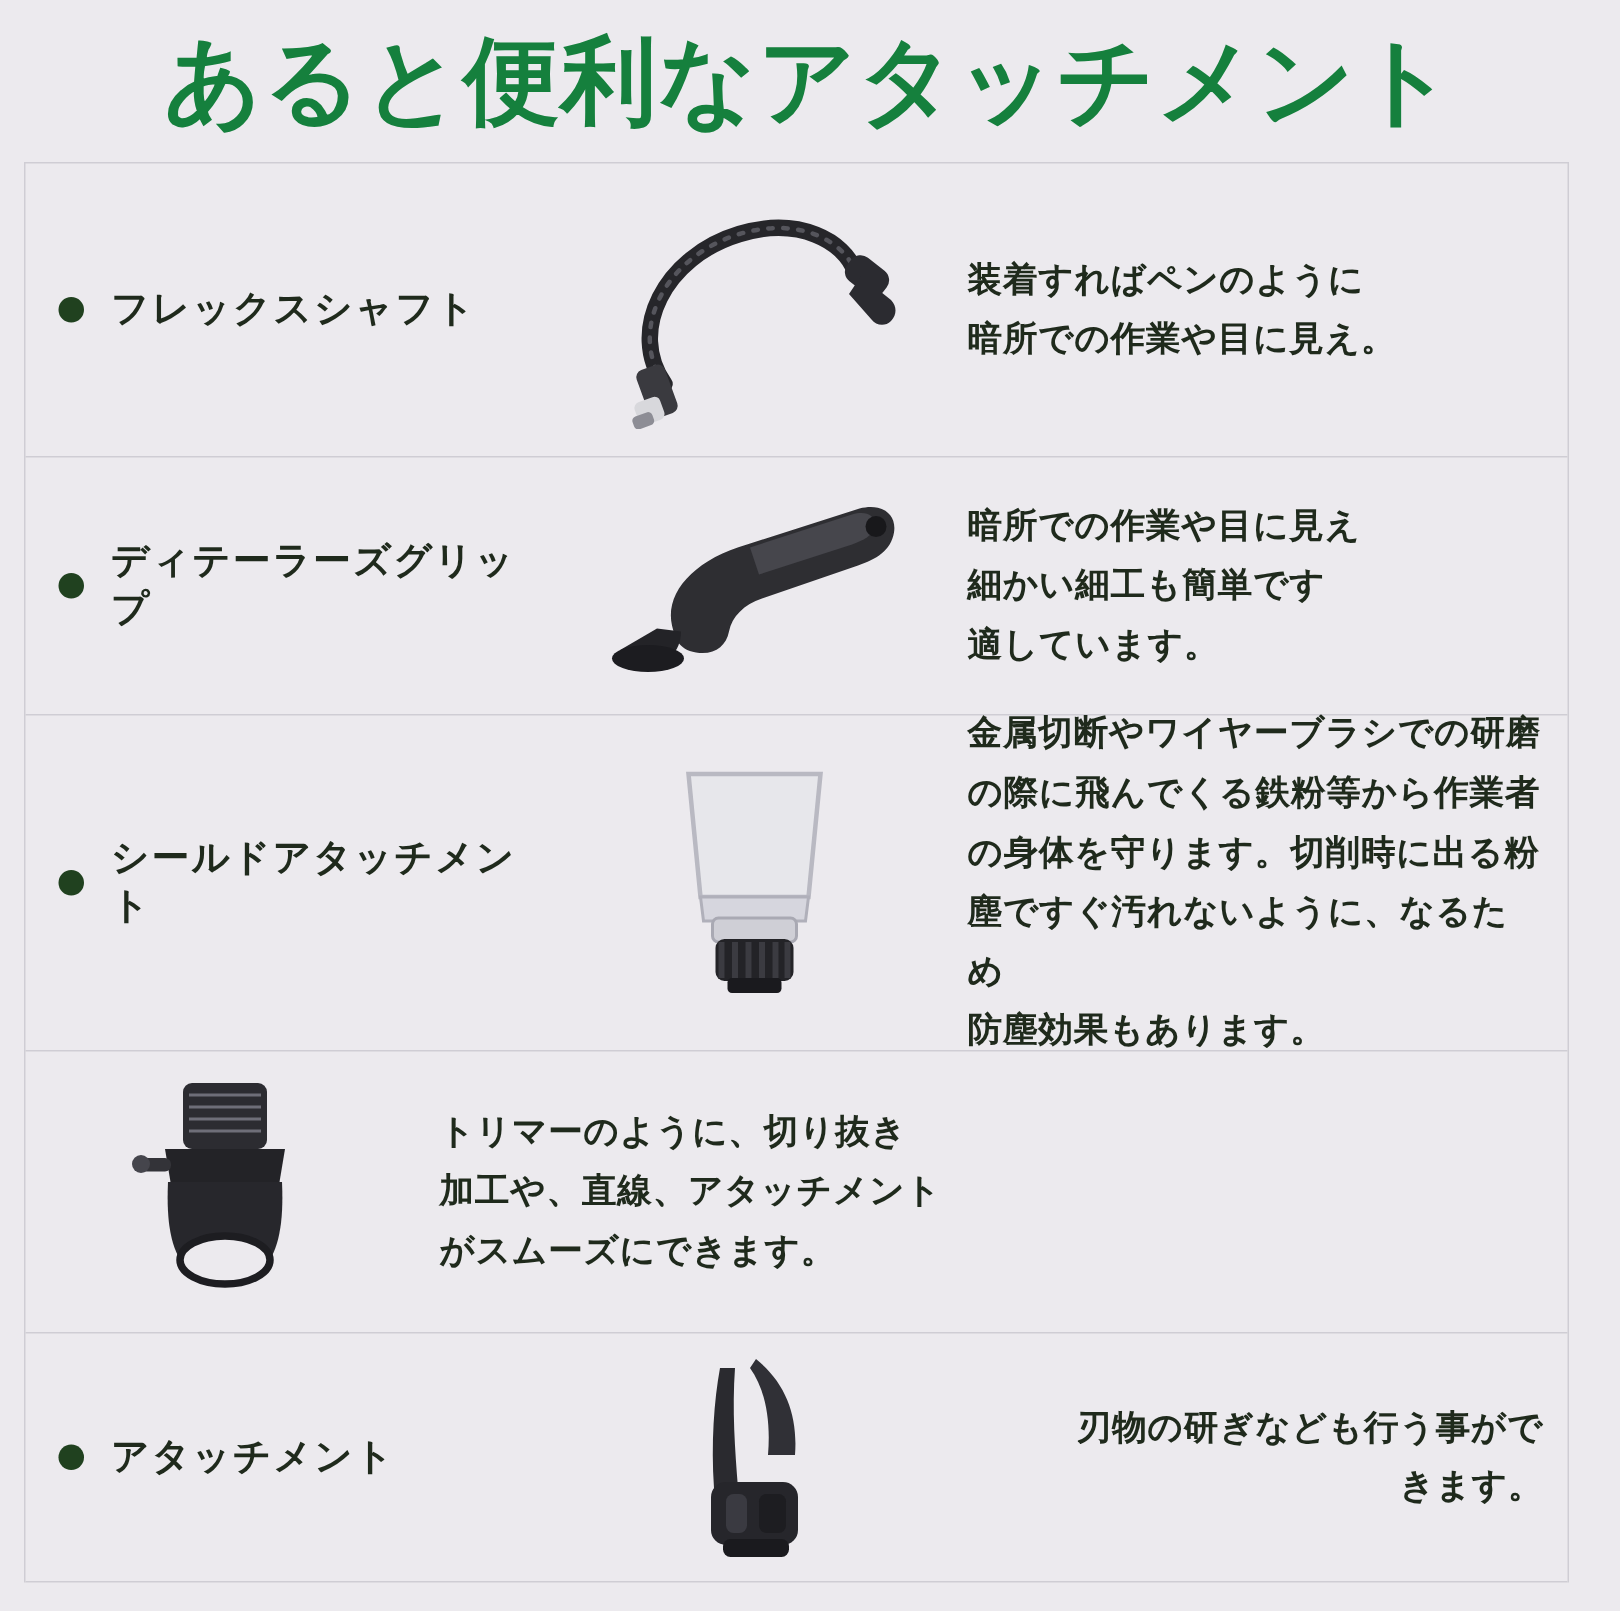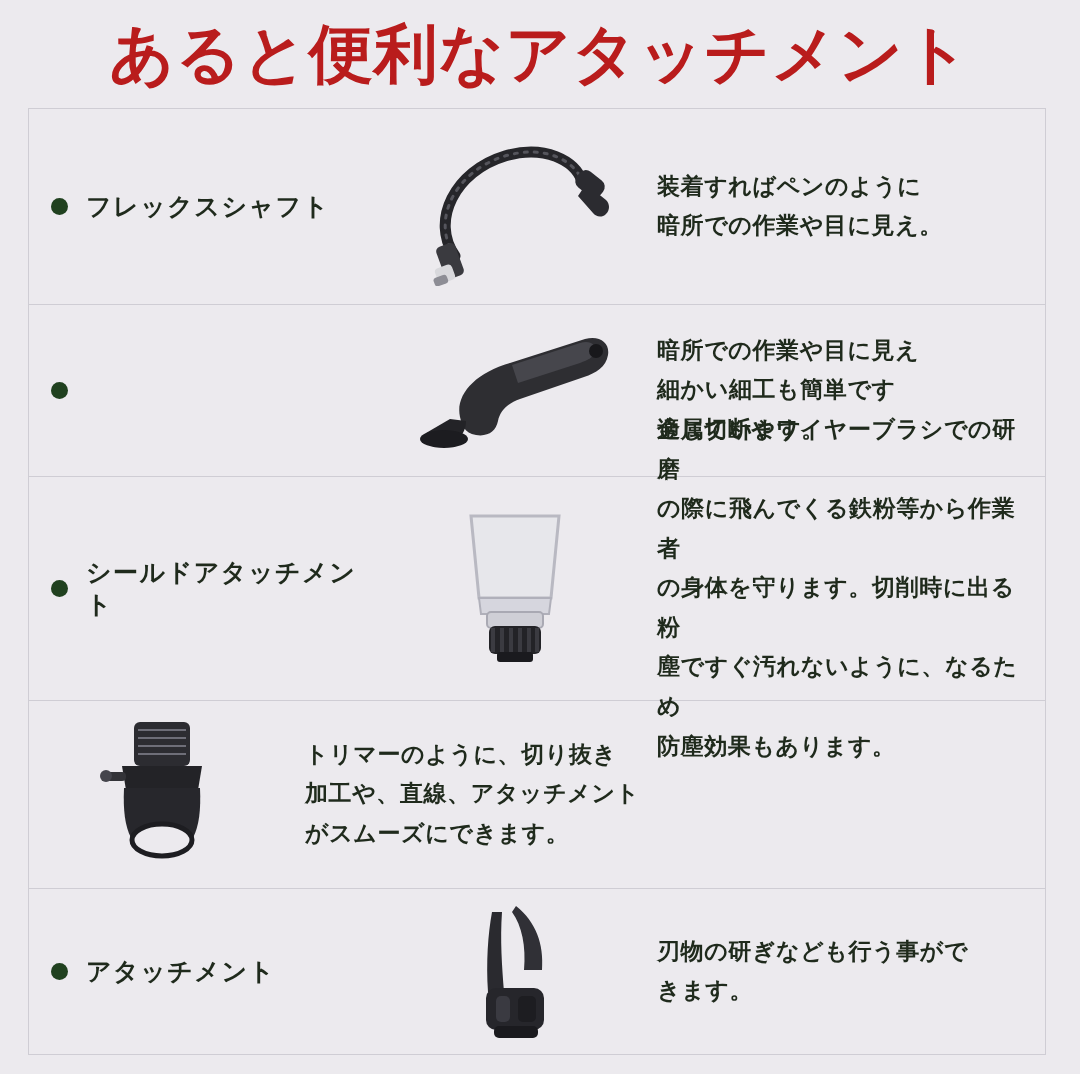--- a/index.html
+++ b/index.html
@@ -17,43 +17,43 @@
     position: relative;
     width: 1080px;
     height: 1074px;
     background: #eceaee;
     box-sizing: border-box;
   }
   .title {
     text-align: center;
     font-size: 64px;
     font-weight: bold;
-    color: #b91c1c;
+    color: #15803d;
     letter-spacing: 1px;
     padding: 18px 0 6px 0;
     line-height: 1.15;
     white-space: nowrap;
   }
   .table {
-    margin: 10px 34px 0 28px;
+    margin: 10px 34px 0 16px;
     border: 1px solid #cfcdd4;
     border-bottom: none;
     background: transparent;
   }
   .row {
     display: flex;
     align-items: center;
     border-bottom: 1px solid #cfcdd4;
     box-sizing: border-box;
   }
   .row.r1 { height: 196px; }
   .row.r2 { height: 172px; }
   .row.r3 { height: 224px; }
   .row.r4 { height: 188px; }
-  .row.r5 { height: 166px; }
+  .row.r5 { height: 166px; text-align: right; }
 
   .cell-name {
     width: 352px;
     display: flex;
     align-items: center;
     padding-left: 22px;
     box-sizing: border-box;
   }
   .bullet {
     width: 17px;
@@ -121,20 +121,21 @@
       </div>
       <div class="cell-desc">
         <div class="desc-text">装着すればペンのように
 暗所での作業や目に見え。</div>
       </div>
     </div>
 
     <div class="row r2">
       <div class="cell-name">
         <span class="bullet"></span>
+        <span class="name-text">ディテーラーズグリップ</span>
       </div>
       <div class="cell-img">
         <span>
           <svg width="230" height="130" viewBox="0 0 230 130">
             <path d="M60 92 C55 70, 75 48, 110 38 L185 14 C200 10, 210 18, 208 30 C206 42, 196 48, 184 52 L120 74 C108 78, 100 86, 98 96 C96 106, 88 112, 76 110 C64 108, 62 100, 60 92 Z" fill="#2e2e32"></path>
             <path d="M112 40 L180 18 C190 15, 196 19, 195 26 C194 32, 188 35, 180 38 L118 58 Z" fill="#46464c"></path>
             <path d="M66 96 C66 110, 56 118, 44 118 L30 118 C24 118, 22 112, 26 108 L50 94 Z" fill="#232327"></path>
             <ellipse cx="44" cy="114" rx="24" ry="9" fill="#1c1c20"></ellipse>
             <circle cx="196" cy="26" r="7" fill="#18181b"></circle>
           </svg>

